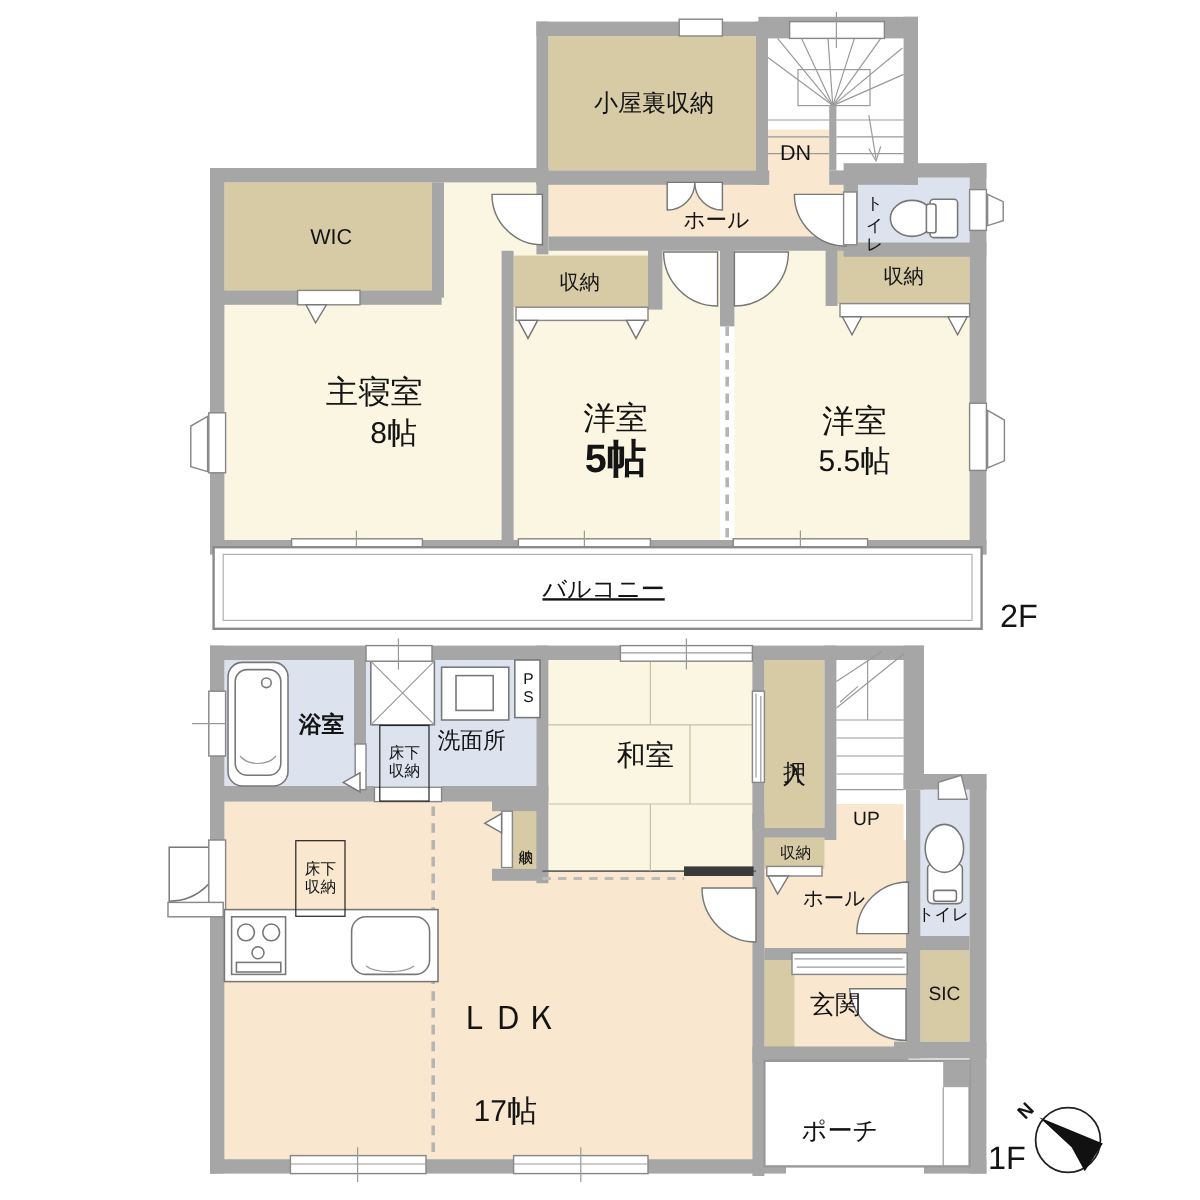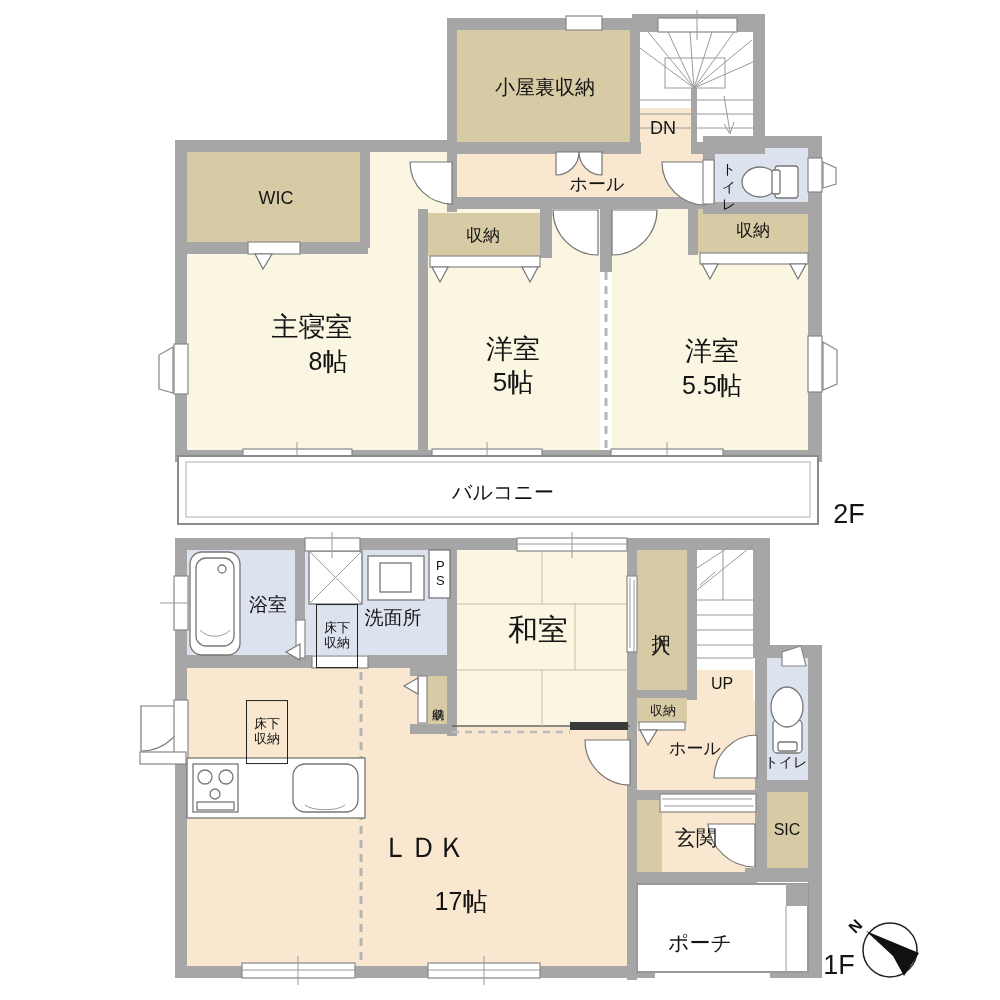--- a/index.html
+++ b/index.html
@@ -305,40 +305,40 @@
 
   <div class="lbl" style="left:545px;top:87px;font-size:20px;">小屋裏収納</div>
   <div class="lbl" style="left:663px;top:128px;font-size:18px;">DN</div>
   <div class="lbl" style="left:597px;top:184px;font-size:18px;">ホール</div>
   <div class="lbl vert" style="left:729px;top:180px;font-size:14px;">トイレ</div>
   <div class="lbl" style="left:276px;top:198px;font-size:18px;">WIC</div>
   <div class="lbl" style="left:312px;top:327px;font-size:27px;">主寝室</div>
   <div class="lbl" style="left:312px;top:361px;font-size:25px;margin-left:16px;">8帖</div>
   <div class="lbl" style="left:483px;top:236px;font-size:17px;">収納</div>
   <div class="lbl" style="left:513px;top:349px;font-size:27px;">洋室</div>
-  <div class="lbl" style="left:513px;top:383px;font-size:26px;">5帖</div>
+  <div class="lbl" style="left:513px;top:383px;font-size:33px;font-weight:bold;">5帖</div>
   <div class="lbl" style="left:753px;top:231px;font-size:17px;">収納</div>
   <div class="lbl" style="left:712px;top:351px;font-size:27px;">洋室</div>
   <div class="lbl" style="left:712px;top:385px;font-size:25px;">5.5帖</div>
-  <div class="lbl" style="left:503px;top:492px;font-size:20px;">バルコニー</div>
+  <div class="lbl" style="left:503px;top:492px;font-size:20px;text-decoration:underline;">バルコニー</div>
   <div class="lbl flbl" style="left:849px;top:514px;font-size:27px;">2F</div>
 
-  <div class="lbl" style="left:268px;top:605px;font-size:19px;">浴室</div>
+  <div class="lbl" style="left:268px;top:605px;font-size:19px;font-weight:bold;">浴室</div>
   <div class="lbl" style="left:393px;top:618px;font-size:19px;">洗面所</div>
   <div class="lbl vert" style="left:440px;top:573px;font-size:13px;letter-spacing:0;">PS</div>
   <div class="lbl boxed" style="left:337px;top:636px;font-size:13px;">床下収納</div>
-  <div class="lbl" style="left:538px;top:630px;font-size:30px;">和室</div>
+  <div class="lbl" style="left:538px;top:630px;font-size:24px;">和室</div>
   <div class="lbl vert" style="left:661px;top:621px;font-size:19px;">押入</div>
   <div class="lbl" style="left:722px;top:684px;font-size:16px;">UP</div>
   <div class="lbl vert" style="left:438px;top:699px;font-size:12px;letter-spacing:0;">収納</div>
   <div class="lbl" style="left:663px;top:711px;font-size:13px;">収納</div>
   <div class="lbl" style="left:695px;top:749px;font-size:17px;">ホール</div>
   <div class="lbl" style="left:786px;top:762px;font-size:14px;">トイレ</div>
   <div class="lbl boxed" style="left:267px;top:732px;font-size:13px;">床下収納</div>
   <div class="lbl" style="left:424px;top:848px;font-size:28px;">ＬＤＫ</div>
-  <div class="lbl" style="left:421px;top:901px;font-size:25px;margin-left:40px;">17帖</div>
+  <div class="lbl" style="left:421px;top:926px;font-size:25px;">17帖</div>
   <div class="lbl" style="left:696px;top:838px;font-size:21px;text-align:center;">玄関</div>
   <div class="lbl" style="left:787px;top:830px;font-size:16px;">SIC</div>
   <div class="lbl" style="left:700px;top:943px;font-size:21px;">ポーチ</div>
   <div class="lbl flbl" style="left:839px;top:965px;font-size:27px;">1F</div>
 
   <div class="lbl north" style="left:856px;top:927px;font-size:16px;">N</div>
 </div>
 
 </body></html>

